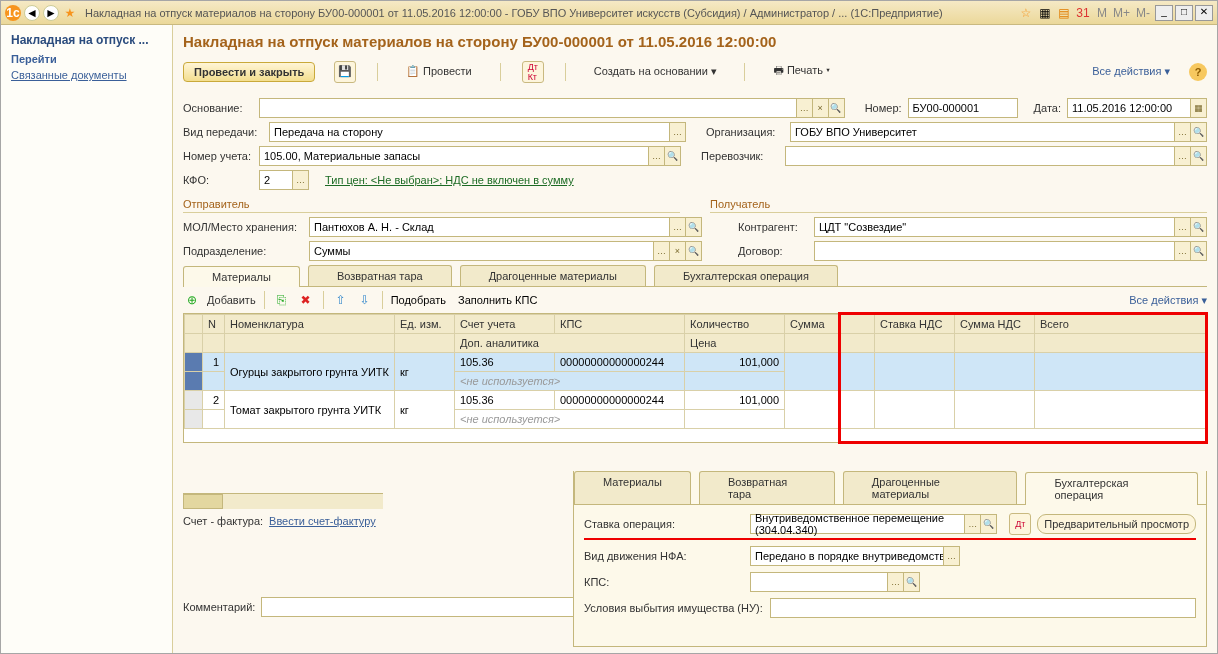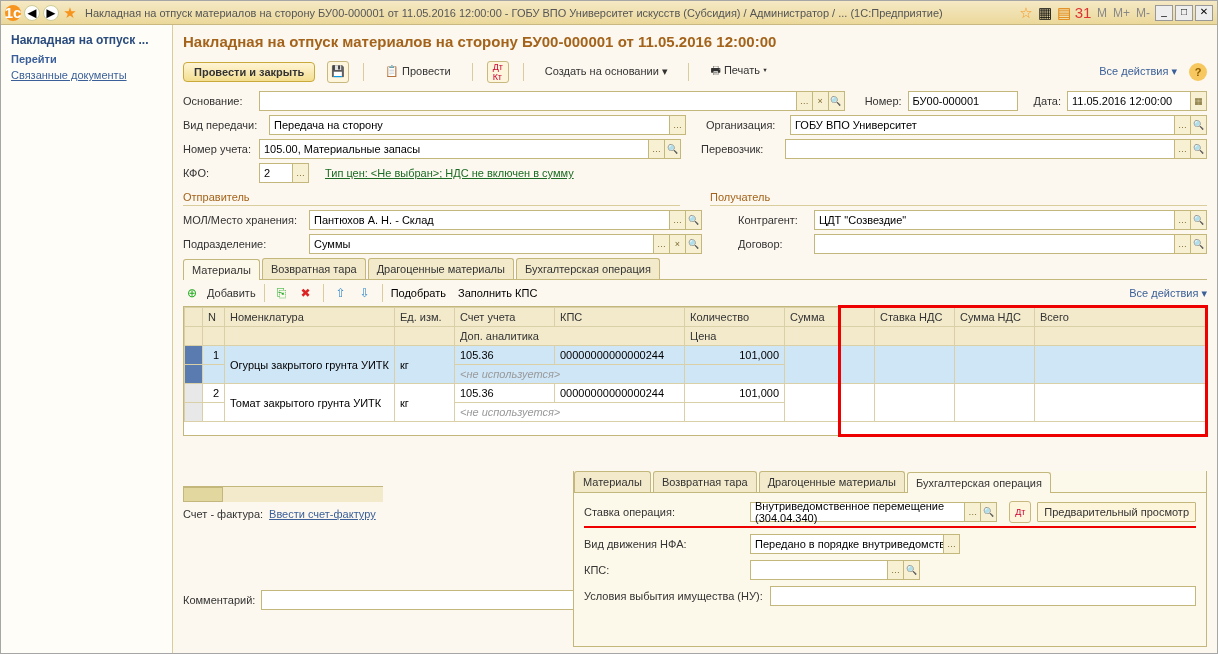--- a/index.html
+++ b/index.html
@@ -1,40 +1,40 @@
 <!DOCTYPE html>
 <html><head>
 <meta charset="utf-8">
 <style>
 * { box-sizing: border-box; margin: 0; padding: 0; font-family: Arial, sans-serif; font-size: 11px; }
 body { width: 1218px; height: 654px; background: #f5f0e0; overflow: hidden; }
 .window { width: 1218px; height: 654px; border: 1px solid #a6a6a6; background: #fcf8ef; position: relative; }
 
 
 .titlebar { height: 24px; background: linear-gradient(#f5e9c5,#ebd89a); display: flex; align-items: center; padding: 0 4px; border-bottom: 1px solid #c9b980; }
-.titlebar .ticon { width: 16px; height: 16px; margin-right: 3px; display: inline-flex; align-items: center; justify-content: center; border-radius: 8px; font-size: 15px; }
+.titlebar .ticon { width: 16px; height: 16px; margin-right: 3px; display: inline-flex; align-items: center; justify-content: center; border-radius: 8px; font-size: 12px; }
 .ticon.logo { background: #f7941d; color: #fff; font-weight: bold; }
 .ticon.nav { background: #fff; border: 1px solid #cc9; }
 .ticon.star { color: #f7941d; }
 .titlebar .ttext { flex: 1; color: #555; font-size: 11px; white-space: nowrap; overflow: hidden; padding-left: 4px; }
 .titlebar .mbtn { padding: 0 3px; color: #888; font-size: 12px; }
 .winbtn { width: 18px; height: 16px; border: 1px solid #999; background: #eee; text-align: center; line-height: 12px; font-size: 10px; margin-left: 2px; }
 
 
 .main { display: flex; height: calc(100% - 24px); }
 .sidebar { width: 172px; background: #fefdf8; border-right: 1px solid #d9ce9b; padding: 8px 10px; }
 .sidebar .sbtitle { color: #2b4c7e; font-size: 12px; margin-bottom: 6px; text-decoration: underline dotted transparent; }
 .sidebar .sblink { color: #3a5f99; font-size: 11px; margin: 4px 0; cursor: pointer; }
 .sidebar .sblink.u { text-decoration: underline; }
 
 .content { flex: 1; padding: 8px 10px; overflow: hidden; position: relative; }
 h1.doctitle { color: #a4631b; font-size: 15px; font-weight: bold; margin-bottom: 8px; }
 
 
-.cmdbar { display: flex; align-items: center; gap: 12px; margin-bottom: 6px; flex-wrap: wrap; }
+.cmdbar { display: flex; align-items: center; gap: 19px; margin-bottom: 13px; flex-wrap: wrap; }
 .btn-primary { background: linear-gradient(#fff5d6,#f3de8f); border: 1px solid #c9a93a; border-radius: 4px; padding: 3px 10px; font-weight: bold; color: #333; }
 .btn-icon { width: 22px; height: 22px; border: 1px solid #c9b980; background: #fdf5dc; border-radius: 3px; display: inline-flex; align-items: center; justify-content: center; font-size: 11px; }
 .btn-text { border: 1px solid transparent; padding: 3px 6px; color: #333; background: transparent; }
 .sep { width: 1px; height: 18px; background: #d9ce9b; margin: 0 2px; }
 .spacer { flex: 1; }
 .linkish { color: #3a5f99; cursor: pointer; }
 .help-icon { width: 18px; height: 18px; border-radius: 9px; background: #f7c85f; color: #8c5a00; text-align: center; line-height: 18px; font-weight: bold; }
 
 
 .form { display: flex; flex-direction: column; gap: 4px; }
@@ -44,21 +44,21 @@
 .finput.small { flex: 0 0 auto; }
 .inp-btns { position: absolute; right: 0; top: 0; bottom: 0; display: flex; }
 .inp-btn { width: 16px; border-left: 1px solid #c4b77c; background: #f8f0d2; display: flex; align-items: center; justify-content: center; font-size: 9px; color: #7a6a2e; }
 .link-green-underline { color: #1c6b24; text-decoration: underline; }
 
 
 .grouphdr { color: #a4631b; border-bottom: 1px solid #d9ce9b; padding-bottom: 2px; margin-top: 4px; }
 
 
 .tabs { display: flex; border-bottom: 1px solid #c4b77c; margin-top: 4px; }
-.tab { padding: 4px 8px; border: 1px solid #c4b77c; border-bottom: none; background: #f2eacb; margin-right: 2px; border-radius: 3px 3px 0 0; color: #333; }
+.tab { padding: 4px 28px; border: 1px solid #c4b77c; border-bottom: none; background: #f2eacb; margin-right: 8px; border-radius: 3px 3px 0 0; color: #333; }
 .tab.active { background: #fdf9ea; font-weight: normal; position: relative; top: 1px; }
 
 
 .tbl-toolbar { display: flex; align-items: center; gap: 6px; padding: 4px 0; }
 .tbl-toolbar .ico { width: 18px; height: 18px; display: inline-flex; align-items: center; justify-content: center; font-size: 12px; }
 
 
 .tbl-wrap { border: 1px solid #c4b77c; background: #fff; position: relative; }
 table.grid { width: 100%; border-collapse: collapse; }
 table.grid th, table.grid td { border: 1px solid #d9d0a8; padding: 3px 5px; text-align: left; font-size: 11px; }
@@ -376,21 +376,21 @@
           <div class="frow red-underline" style="padding-bottom:3px">
             <span class="flabel" style="width:160px">Ставка операция:</span>
             <div class="finput" style="flex:1">
                 <span>Внутриведомственное перемещение (304.04.340)</span>
                 <div class="inp-btns">
                   <span class="inp-btn">…</span>
                   <span class="inp-btn">🔍</span>
                 </div>
               </div>
             <span class="btn-icon" style="color:#c03;font-size:9px;margin-left:6px">Дт</span>
-            <button class="btn-text" style="border:1px solid #c4b77c;background:#fdf5dc;border-radius:1px">Предварительный просмотр</button>
+            <button class="btn-text" style="border:1px solid #c4b77c;background:#fdf5dc;border-radius:9px">Предварительный просмотр</button>
           </div>
           <div class="frow">
             <span class="flabel" style="width:160px">Вид движения НФА:</span>
             <div class="finput small" style="width:210px">
                 <span>Передано в порядке внутриведомстве</span>
                 <div class="inp-btns">
                   <span class="inp-btn">…</span>
                 </div>
               </div>
           </div>

